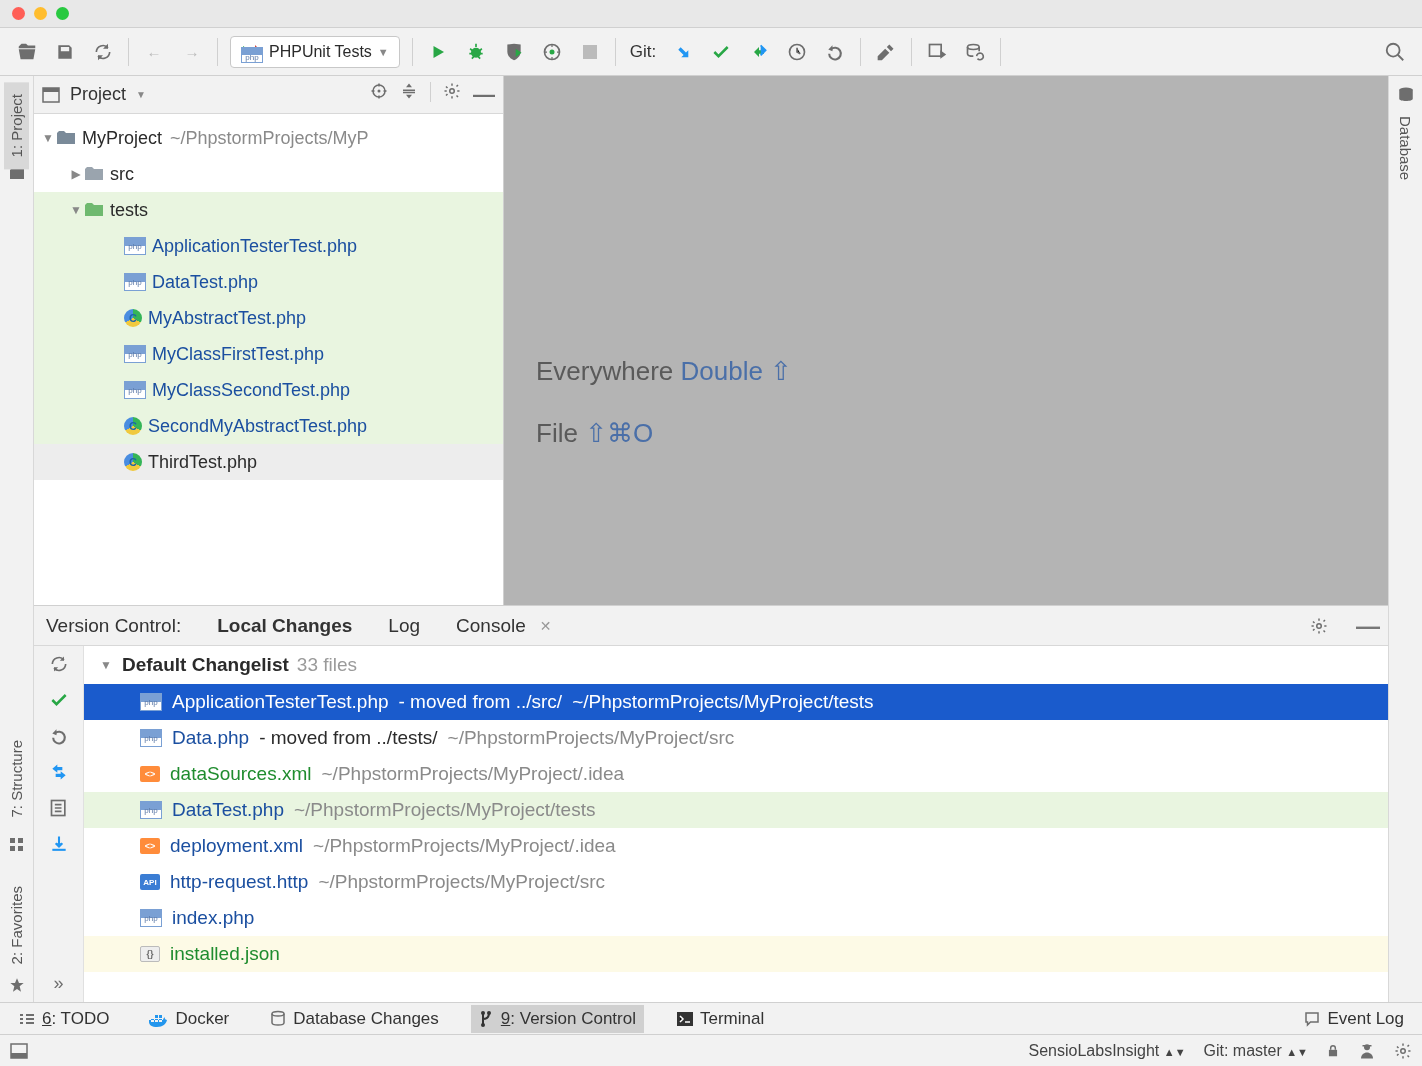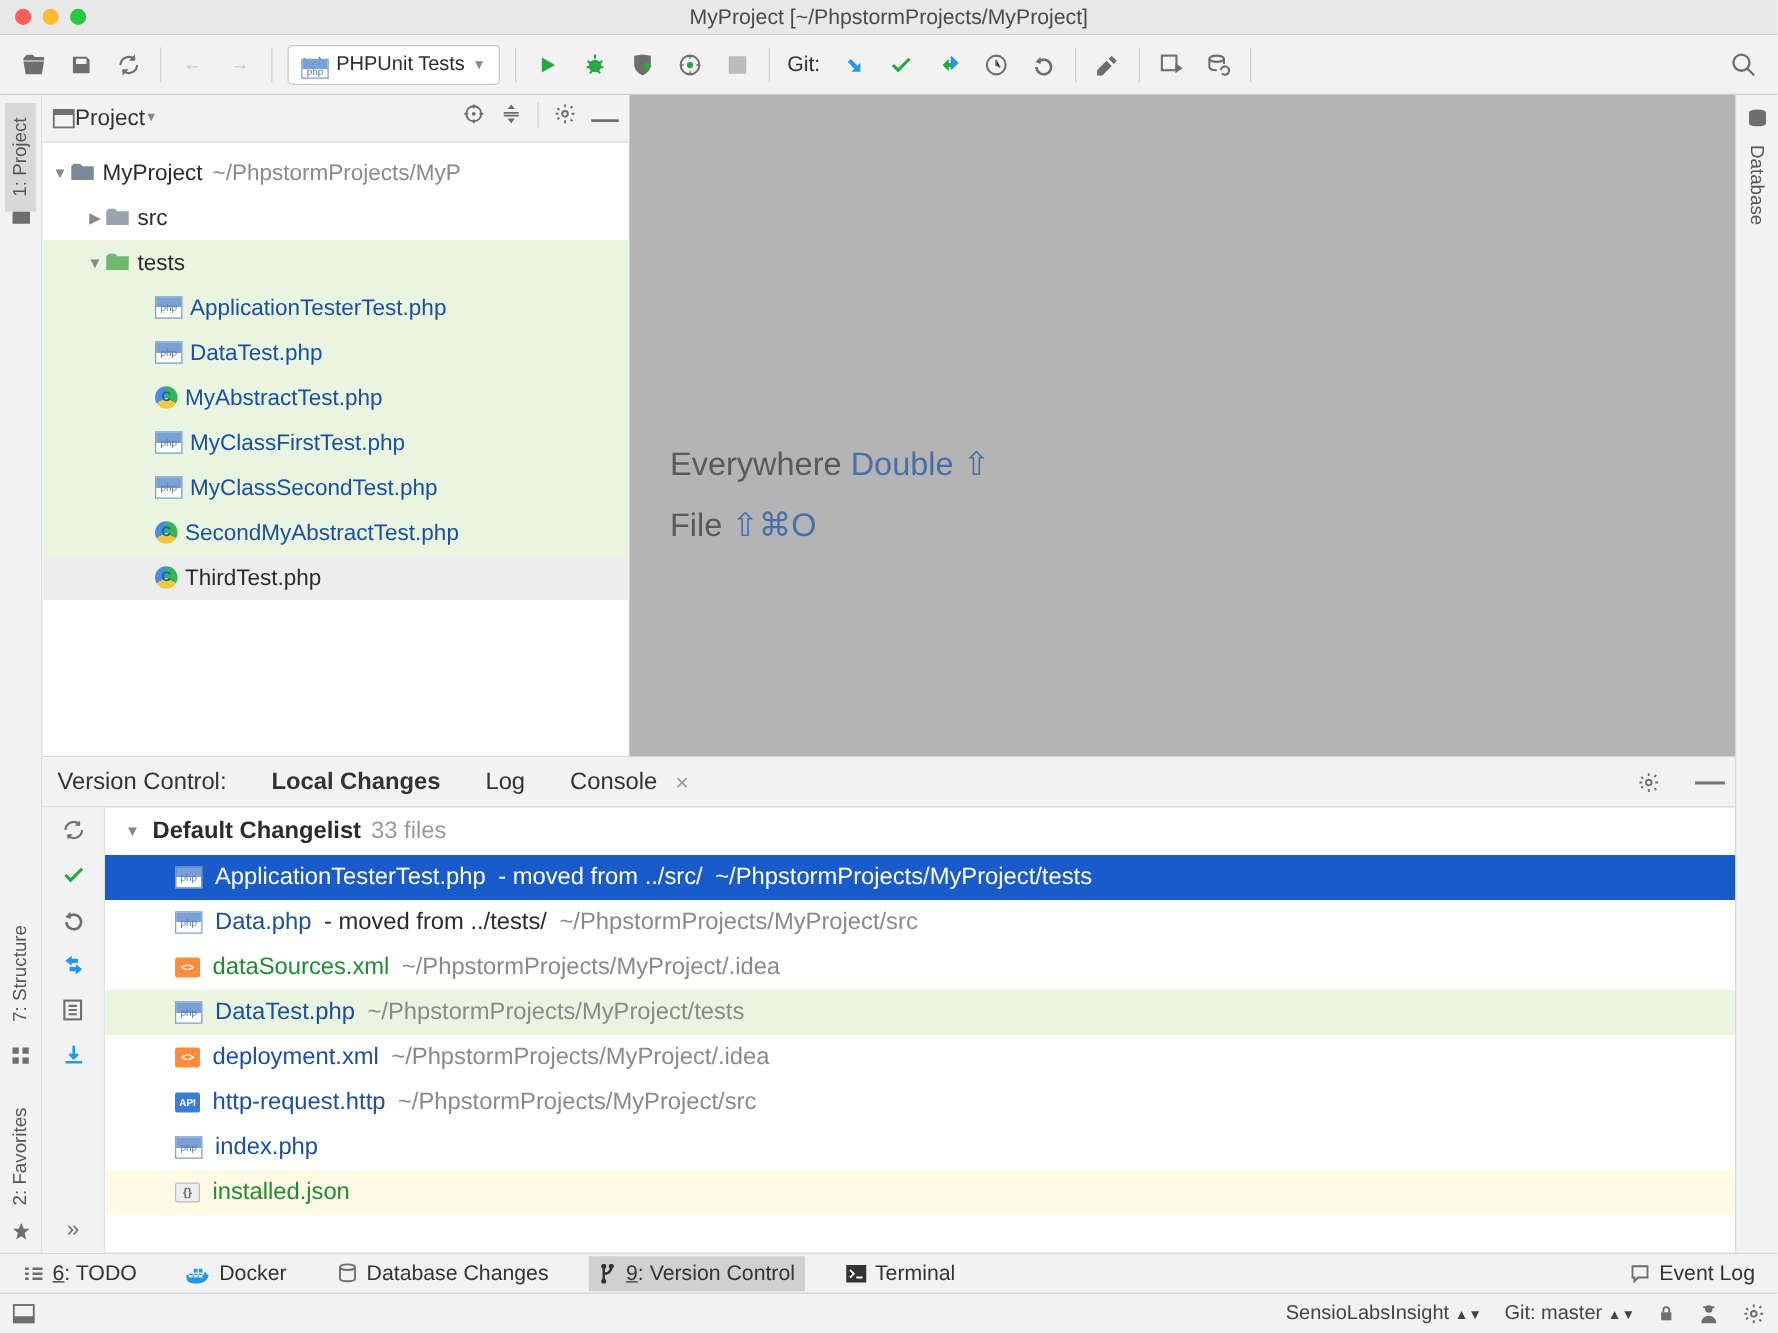--- a/index.html
+++ b/index.html
@@ -16,21 +16,21 @@
 .tb-sep { width: 1px; height: 28px; background: #d0d0d0; margin: 0 4px; }
 .run-config { display: flex; align-items: center; background: #fff; border: 1px solid #c8c8c8; border-radius: 4px; height: 32px; padding: 0 10px; gap: 6px; margin: 0 4px; }
 .run-config .label { font-size: 16px; color: #2b2b2b; }
 .php-icon { width: 22px; height: 16px; background: linear-gradient(to bottom, #7aa0d4 50%, #fff 50%); border: 1px solid #7aa0d4; font-size: 8px; display: flex; align-items: flex-end; justify-content: center; color: #5b78a6; font-weight: normal; }
 .git-label { font-size: 17px; color: #333; margin: 0 6px; }
 .left-gutter { width: 34px; background: #f2f2f2; border-right: 1px solid #d8d8d8; display: flex; flex-direction: column; align-items: center; padding-top: 6px; }
 .gutter-tab { writing-mode: vertical-rl; transform: rotate(180deg); font-size: 15px; color: #555; padding: 12px 4px; cursor: pointer; display: flex; align-items: center; gap: 6px; }
 .gutter-tab.active { background: #d8d8d8; }
 .gutter-icon { width: 18px; height: 18px; display: flex; align-items: center; justify-content: center; }
 .project-panel { width: 470px; background: #fff; display: flex; flex-direction: column; border-right: 1px solid #d0d0d0; }
-.panel-header { height: 38px; background: #f2f2f2; border-bottom: 1px solid #d8d8d8; display: flex; align-items: center; padding: 0 8px; gap: 0; }
+.panel-header { height: 38px; background: #f2f2f2; border-bottom: 1px solid #d8d8d8; display: flex; align-items: center; padding: 0 8px; gap: 10px; }
 .panel-title { font-size: 18px; color: #333; display: flex; align-items: center; gap: 6px; }
 .panel-header-icons { margin-left: auto; display: flex; gap: 12px; color: #6e6e6e; }
 .tree { flex: 1; overflow: auto; padding: 6px 0; font-size: 18px; }
 .tree-row { height: 36px; display: flex; align-items: center; padding-left: 10px; cursor: pointer; white-space: nowrap; }
 .tree-row.highlight-green { background: #e9f5e0; }
 .tree-row.highlight-grey { background: #ededed; }
 .tree-arrow { width: 16px; display: inline-flex; justify-content: center; color: #888; font-size: 12px; }
 .file-icon { width: 22px; height: 18px; margin-right: 6px; display: inline-flex; align-items: center; justify-content: center; }
 .tree-name { color: #1b4fa0; }
 .tree-name.black { color: #2b2b2b; font-weight: 400; }
@@ -78,21 +78,20 @@
 </style>
 </head>
 <body>
 
 <div class="titlebar">
   <div class="traffic-lights">
     <div class="tl red"></div>
     <div class="tl yellow"></div>
     <div class="tl green"></div>
   </div>
-  <div class="window-title">MyProject [~/PhpstormProjects/MyProject]</div>
 </div>
 
 <div class="toolbar">
   <div class="tb-btn">
       <svg width="22" height="22" viewBox="0 0 24 24">
         <path fill="#6e6e6e" d="M3 6l3-3h5l2 2h8v3H3zM3 9h18l-2 11H5z"></path>
       </svg>
     </div>
   <div class="tb-btn">
       <svg width="20" height="20" viewBox="0 0 24 24">
@@ -329,21 +328,21 @@
               <div class="c-icon file-icon">C</div>
               <span class="tree-name plain">ThirdTest.php</span>
             </div>
         </div>
       </div>
 
       <div class="editor-area">
         <div class="hint-line" style="top:280px; left:32px">
           <span class="hl-grey">Everywhere </span><span class="hl-blue">Double ⇧</span>
         </div>
-        <div class="hint-line" style="top:329px; left:32px">
+        <div class="hint-line" style="top:342px; left:32px">
           <span class="hl-grey">File </span><span class="hl-blue">⇧⌘O</span>
         </div>
       </div>
     </div>
 
     <div class="vcs-panel">
       <div class="vcs-main">
         <div class="vcs-tabs">
           <span class="tab">Version Control:</span>
           <span class="tab active">Local Changes</span>

